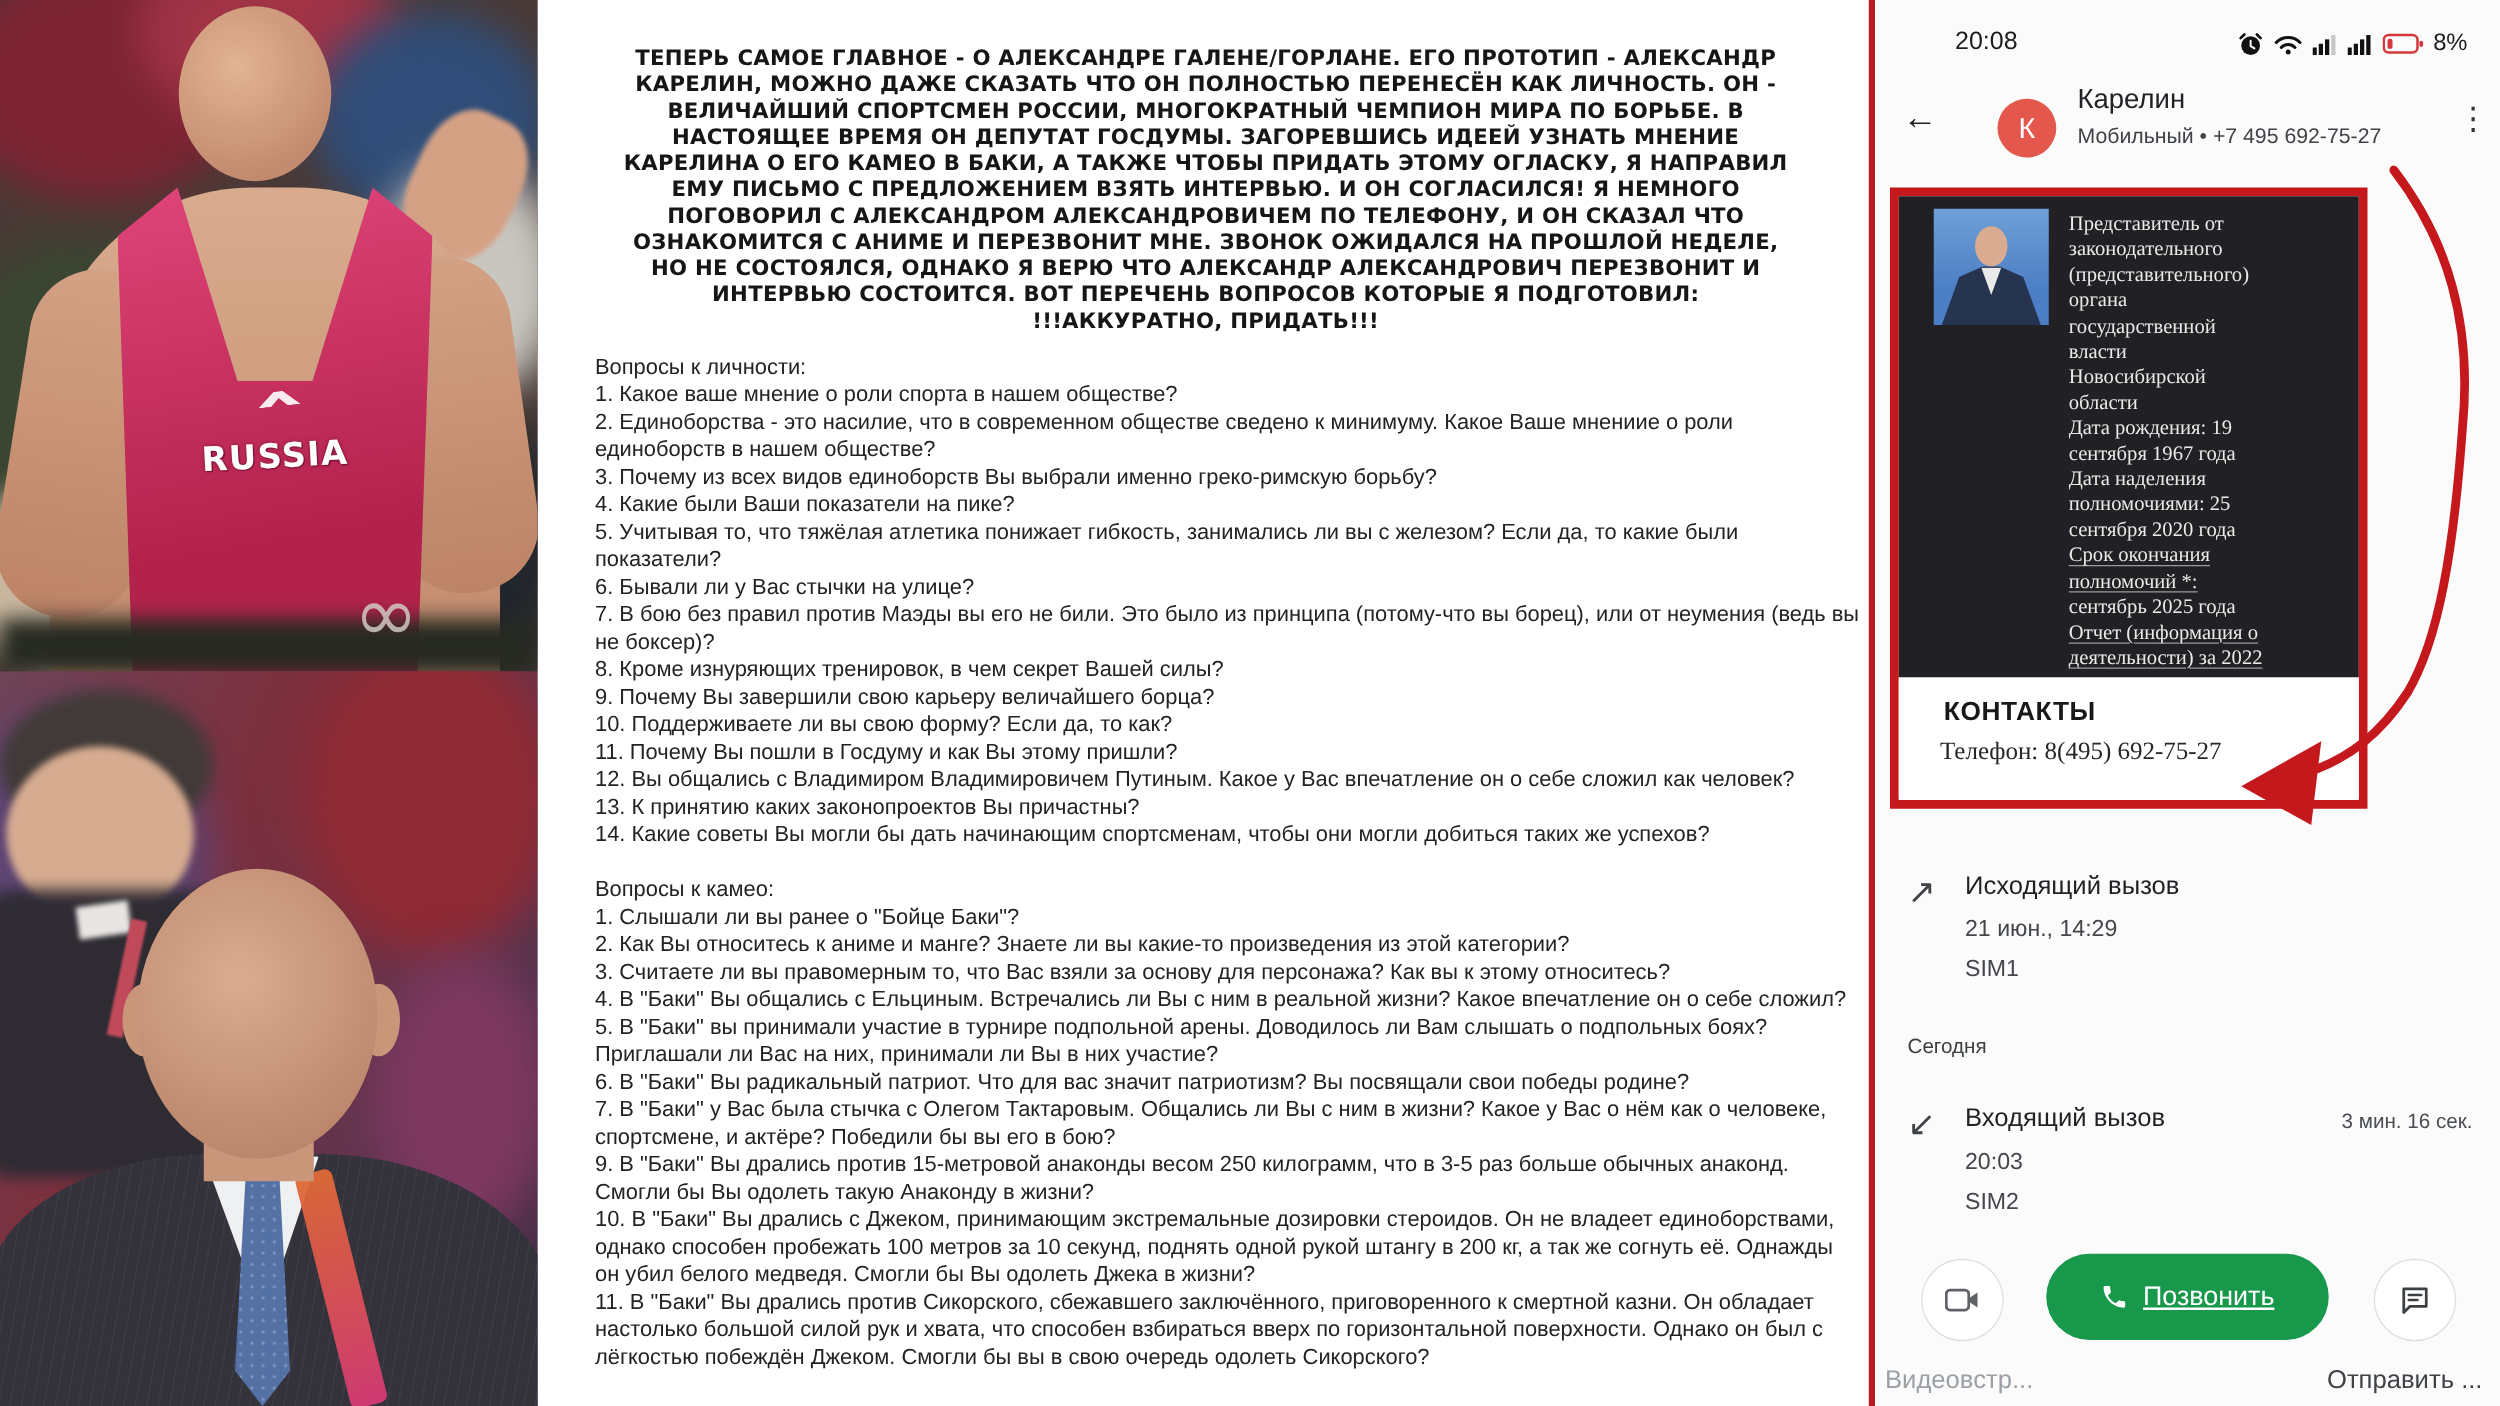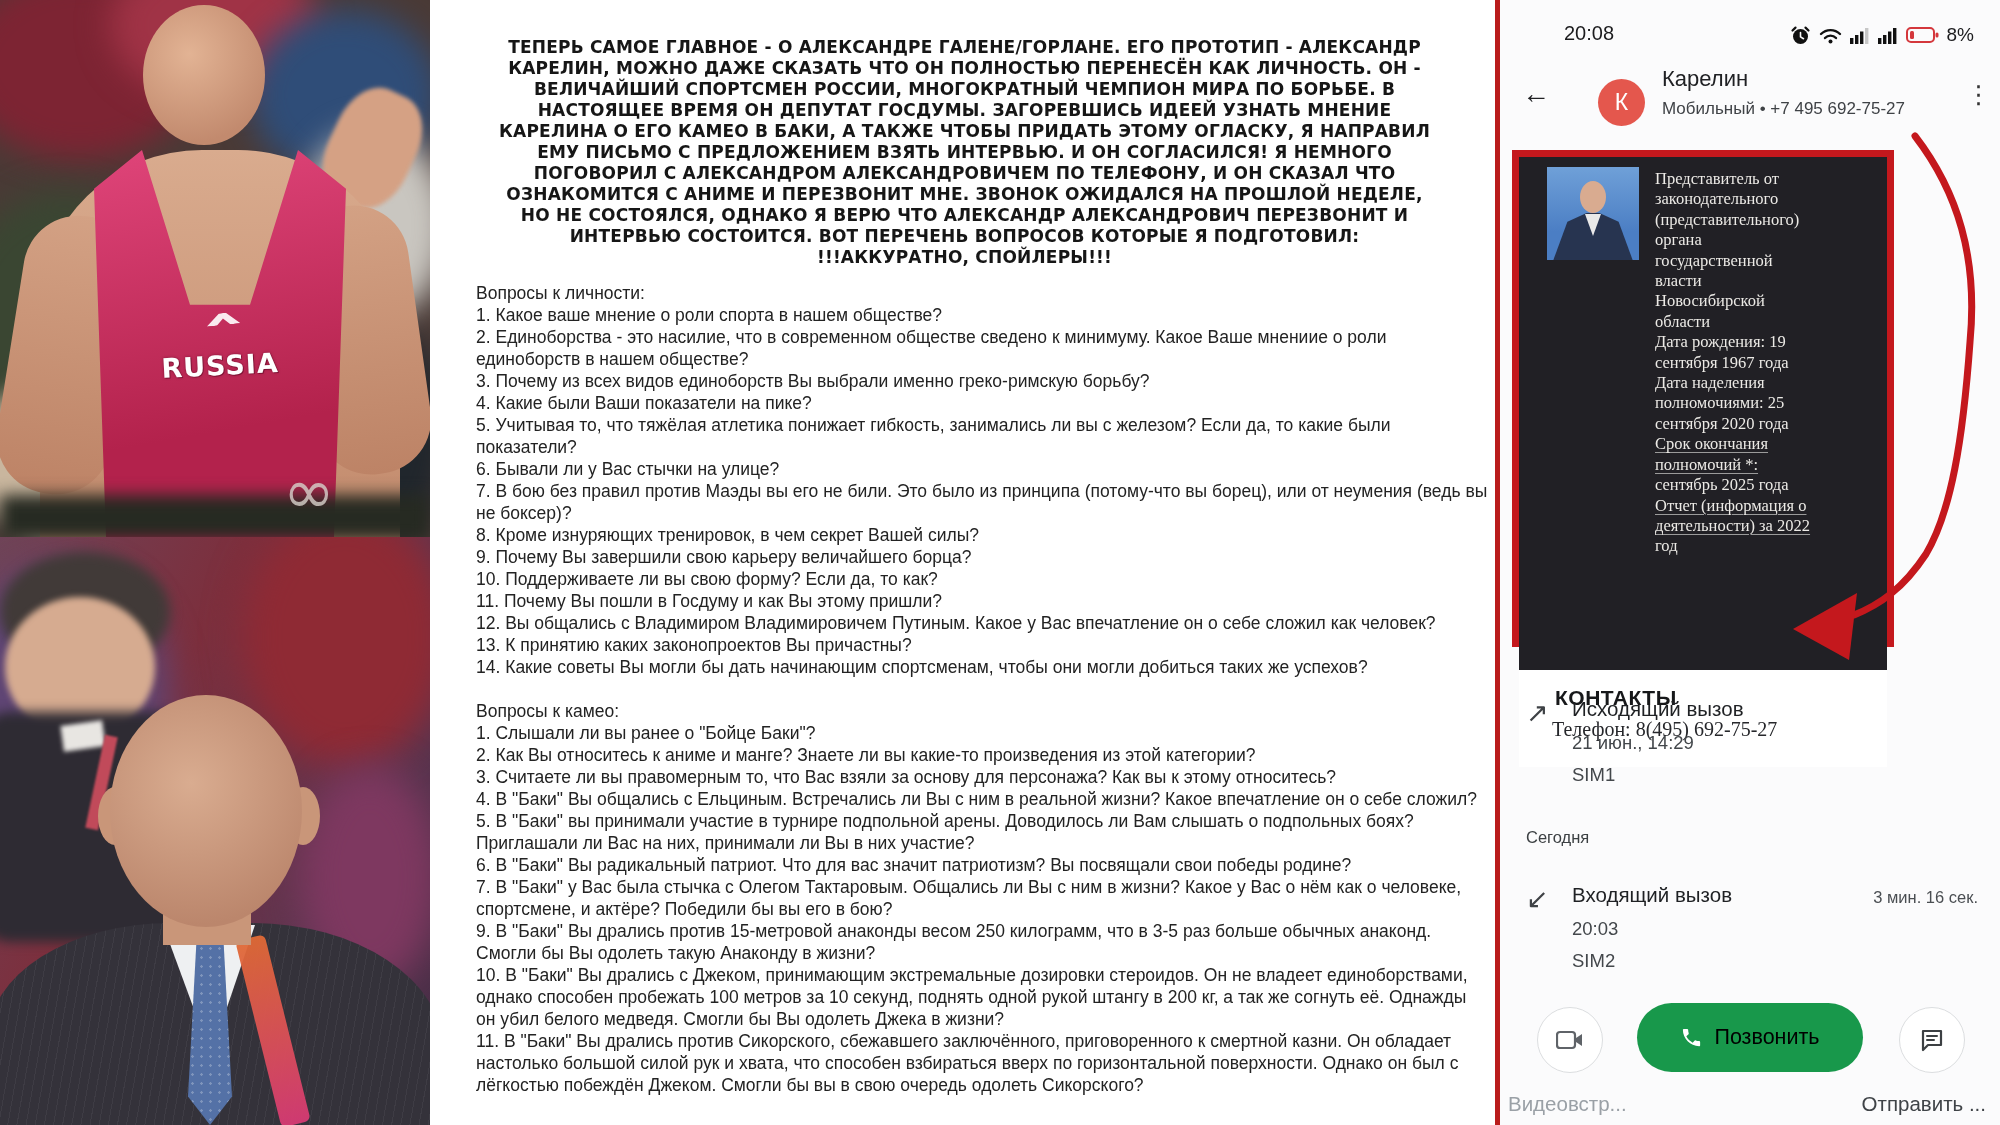--- a/index.html
+++ b/index.html
@@ -84,21 +84,21 @@
   .batt-pct{font-size:19px;color:#1c1c1e;}
   .back{position:absolute;left:22px;top:80px;font-size:28px;color:#202124;line-height:1;}
   .avatar{position:absolute;left:98px;top:79px;width:47px;height:47px;border-radius:50%;
           background:#e4574d;color:#fff;display:flex;align-items:center;justify-content:center;
           font-size:23px;}
   .cname{position:absolute;left:162px;top:66px;font-size:22px;color:#202124;}
   .csub{position:absolute;left:162px;top:99px;font-size:17px;color:#3f4246;}
   .kebab{position:absolute;left:466px;top:80px;font-size:25px;color:#333;}
   .redcard{position:absolute;left:12px;top:150px;width:382px;height:497px;box-sizing:border-box;
           border:7px solid #c4181d;background:#fff;}
-  .blackpanel{position:relative;width:100%;height:513px;background:#212025;overflow:hidden;}
+  .blackpanel{position:relative;width:100%;height:385px;background:#212025;overflow:hidden;}
   .miniphoto{position:absolute;left:28px;top:10px;width:92px;height:93px;overflow:hidden;
           background:linear-gradient(#6fa0d8,#4b7ec4 70%);}
   .mp-suit{position:absolute;left:6px;top:46px;width:80px;height:48px;background:#273450;
           clip-path:polygon(0 100%,18% 18%,42% 0,58% 0,82% 18%,100% 100%);}
   .mp-shirt{position:absolute;left:38px;top:47px;width:16px;height:22px;background:#e9e9e9;
           clip-path:polygon(0 0,100% 0,50% 100%);}
   .mp-head{position:absolute;left:33px;top:14px;width:26px;height:32px;border-radius:50%;background:#d9ab90;}
   .cardlines{position:absolute;left:136px;top:12px;width:226px;font-family:"Liberation Serif",serif;
           font-size:16.5px;line-height:20.4px;color:#eceae6;}
   .cline.u{text-decoration:underline;text-decoration-thickness:1px;text-underline-offset:3px;
@@ -111,21 +111,21 @@
   .logtitle{position:absolute;font-size:20.5px;color:#1f2124;}
   .logsub{position:absolute;font-size:18.5px;color:#43474b;text-align:center;}
   .today{position:absolute;left:26px;top:828px;font-size:16.5px;color:#3c4043;}
   .duration{position:absolute;right:22px;top:888px;font-size:16.5px;color:#4a4e52;}
   .circle-btn{position:absolute;width:64px;height:64px;border-radius:50%;background:#fff;
           border:1px solid #dcdee0;display:flex;align-items:center;justify-content:center;}
   .video-btn{left:37px;top:1007px;}
   .msg-btn{left:399px;top:1007px;}
   .call-btn{position:absolute;left:137px;top:1003px;width:226px;height:69px;border-radius:35px;
           background:#18984b;display:flex;align-items:center;justify-content:center;gap:11px;}
-  .call-label{color:#000000;font-size:21.5px;}
+  .call-label{color:#ffffff;font-size:21.5px;text-decoration:underline;}
   .act-label{position:absolute;top:1092px;font-size:20.5px;}
   .video-label{left:8px;color:#9aa0a6;}
   .send-label{right:14px;color:#3f4347;}
 </style>
 </head>
 <body>
 
 <div class="stage">
 
   <div class="photos">
@@ -178,21 +178,21 @@
         <div class="h-line">КАРЕЛИН, МОЖНО ДАЖЕ СКАЗАТЬ ЧТО ОН ПОЛНОСТЬЮ ПЕРЕНЕСЁН КАК ЛИЧНОСТЬ. ОН -</div>
         <div class="h-line">ВЕЛИЧАЙШИЙ СПОРТСМЕН РОССИИ, МНОГОКРАТНЫЙ ЧЕМПИОН МИРА ПО БОРЬБЕ. В</div>
         <div class="h-line">НАСТОЯЩЕЕ ВРЕМЯ ОН ДЕПУТАТ ГОСДУМЫ. ЗАГОРЕВШИСЬ ИДЕЕЙ УЗНАТЬ МНЕНИЕ</div>
         <div class="h-line">КАРЕЛИНА О ЕГО КАМЕО В БАКИ, А ТАКЖЕ ЧТОБЫ ПРИДАТЬ ЭТОМУ ОГЛАСКУ, Я НАПРАВИЛ</div>
         <div class="h-line">ЕМУ ПИСЬМО С ПРЕДЛОЖЕНИЕМ ВЗЯТЬ ИНТЕРВЬЮ. И ОН СОГЛАСИЛСЯ! Я НЕМНОГО</div>
         <div class="h-line">ПОГОВОРИЛ С АЛЕКСАНДРОМ АЛЕКСАНДРОВИЧЕМ ПО ТЕЛЕФОНУ, И ОН СКАЗАЛ ЧТО</div>
         <div class="h-line">ОЗНАКОМИТСЯ С АНИМЕ И ПЕРЕЗВОНИТ МНЕ. ЗВОНОК ОЖИДАЛСЯ НА ПРОШЛОЙ НЕДЕЛЕ,</div>
         <div class="h-line">НО НЕ СОСТОЯЛСЯ, ОДНАКО Я ВЕРЮ ЧТО АЛЕКСАНДР АЛЕКСАНДРОВИЧ ПЕРЕЗВОНИТ И</div>
         <div class="h-line">ИНТЕРВЬЮ СОСТОИТСЯ. ВОТ ПЕРЕЧЕНЬ ВОПРОСОВ КОТОРЫЕ Я ПОДГОТОВИЛ:</div>
       </div>
-    <div class="comic-header">!!!АККУРАТНО, СПОЙЛЕРЫ!!!</div>
+    <div class="comic-header">!!!АККУРАТНО, ПРИДАТЬ!!!</div>
     <div class="qsection">
       <div class="qtitle">Вопросы к личности:</div>
       <div class="qitems">
           <div class="qitem">1. Какое ваше мнение о роли спорта в нашем обществе?</div>
           <div class="qitem">2. Единоборства - это насилие, что в современном обществе сведено к минимуму. Какое Ваше мнениие о роли единоборств в нашем обществе?</div>
           <div class="qitem">3. Почему из всех видов единоборств Вы выбрали именно греко-римскую борьбу?</div>
           <div class="qitem">4. Какие были Ваши показатели на пике?</div>
           <div class="qitem">5. Учитывая то, что тяжёлая атлетика понижает гибкость, занимались ли вы с железом? Если да, то какие были показатели?</div>
           <div class="qitem">6. Бывали ли у Вас стычки на улице?</div>
           <div class="qitem">7. В бою без правил против Маэды вы его не били. Это было из принципа (потому-что вы борец), или от неумения (ведь вы не боксер)?</div>

